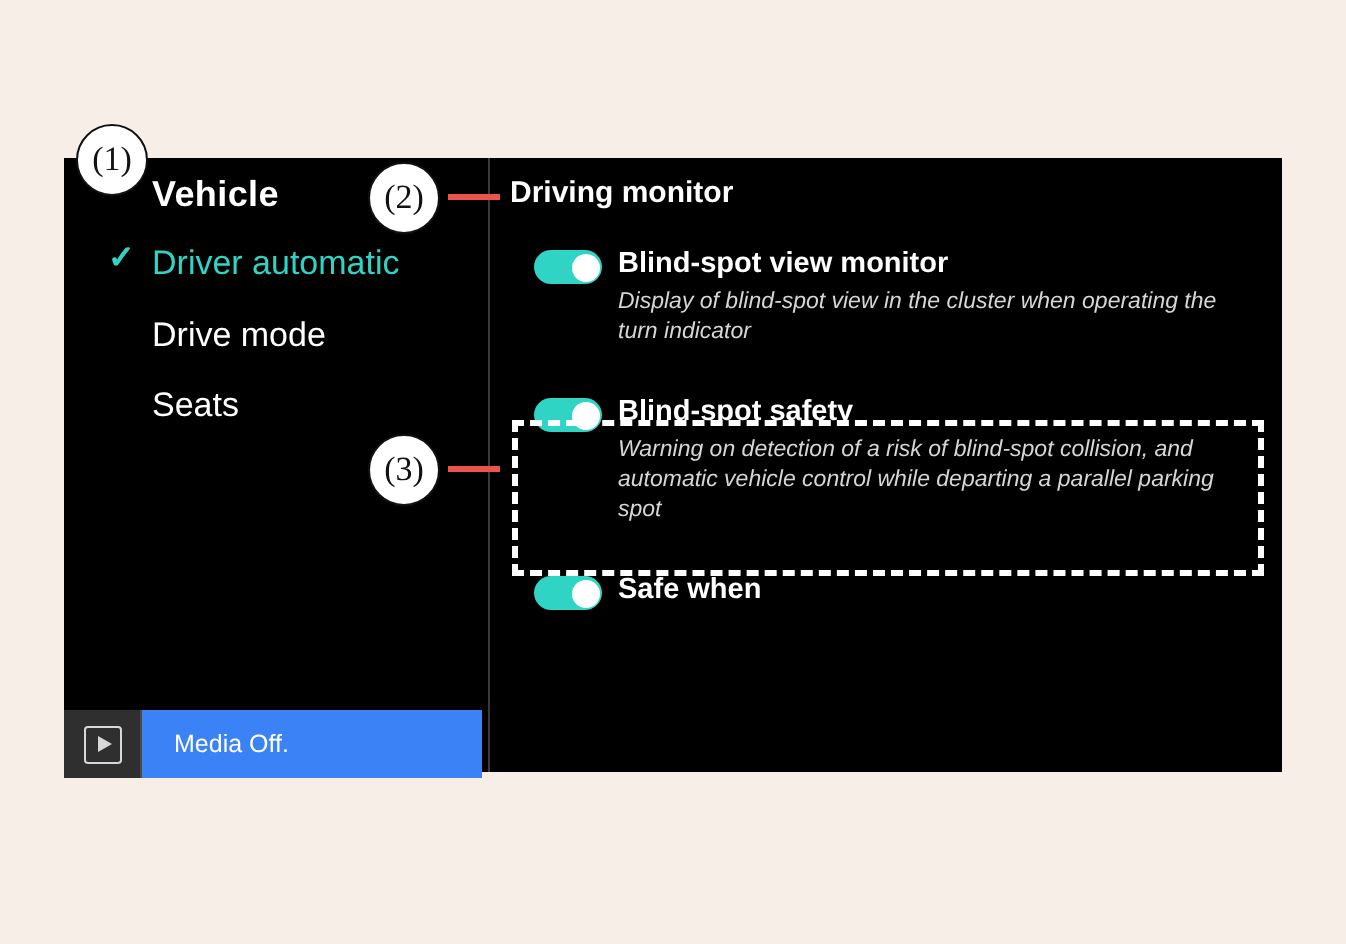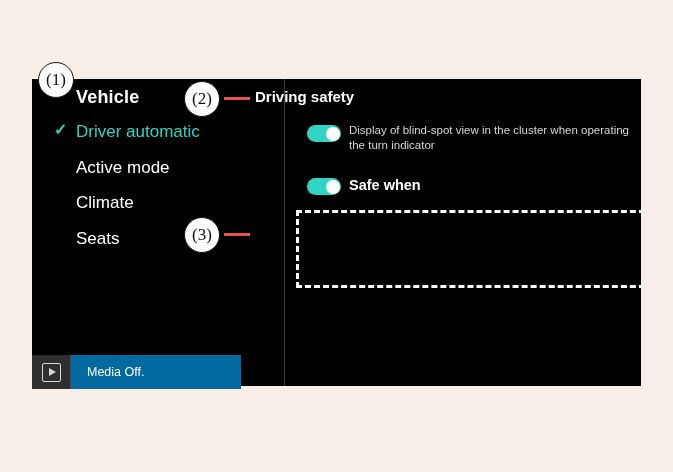--- a/index.html
+++ b/index.html
@@ -18,21 +18,20 @@
   
   #screen {
     position: absolute;
     left: 32px;
     top: 79px;
     width: 609px;
     height: 307px;
     background: #000000;
     display: flex;
     overflow: hidden;
-    gap: 40px;
   }
 
   
   #nav {
     width: 212px;
     flex: 0 0 212px;
     background: #000;
     position: relative;
     padding-top: 4px;
   }
@@ -80,20 +79,21 @@
     font-size: 14.5px;
     font-weight: bold;
     line-height: 1.3;
     margin-bottom: 2px;
   }
   .setting-desc {
     color: #d6d6d6;
     font-size: 11.5px;
     line-height: 1.28;
     max-width: 330px;
+    font-style: italic;
   }
   .toggle {
     position: absolute;
     left: 22px;
     top: 10px;
     width: 34px;
     height: 17px;
     border-radius: 9px;
     background: #2fd4c4;
   }
@@ -119,21 +119,21 @@
     pointer-events: none;
   }
 
   
   #media-bar {
     position: absolute;
     left: 32px;
     top: 355px;
     width: 209px;
     height: 34px;
-    background: #0369a1;
+    background: #3b82f6;
     display: flex;
     align-items: center;
   }
   #media-icon-box {
     width: 38px;
     height: 34px;
     background: #2f2f2f;
     display: flex;
     align-items: center;
     justify-content: center;
@@ -204,53 +204,58 @@
 <div id="screen">
 
   <div id="nav">
     <div class="nav-title">Vehicle</div>
 
     <div class="nav-item selected">
       <span class="nav-check">✓</span>
       <span>Driver automatic</span>
     </div>
     <div class="nav-item">
-      <span>Active mode</span>
-    </div>
-    <div class="nav-item">
-      <span>Climate</span>
+      <span>Drive mode</span>
     </div>
     <div class="nav-item">
       <span>Seats</span>
     </div>
   </div>
 
   <div id="content">
     <div id="content-head"></div>
 
     <div class="setting-row">
       <div class="toggle">
           <div class="knob"></div>
         </div>
+      <div class="setting-title">Blind-spot view monitor</div>
       <div class="setting-desc">Display of blind-spot view in the cluster when operating the turn indicator</div>
     </div>
 
+    <div class="setting-row" style="padding-top:14px;">
+      <div class="toggle" style="top:16px;">
+          <div class="knob"></div>
+        </div>
+      <div class="setting-title">Blind-spot safety</div>
+      <div class="setting-desc">Warning on detection of a risk of blind-spot collision, and automatic vehicle control while departing a parallel parking spot</div>
+    </div>
 
     <div class="setting-row" style="padding-top:14px;">
       <div class="toggle" style="top:16px;">
           <div class="knob"></div>
         </div>
       <div class="setting-title">Safe when</div>
     </div>
 
     <div class="highlight"></div>
   </div>
 </div>
 
-<div id="driving-safety-label">Driving safety</div>
+<div id="driving-safety-label">Driving monitor</div>
 
 <div id="media-bar">
   <div id="media-icon-box">
     <div id="media-icon">
         <div class="tri"></div>
       </div>
   </div>
   <div id="media-text">Media Off.</div>
 </div>
 

